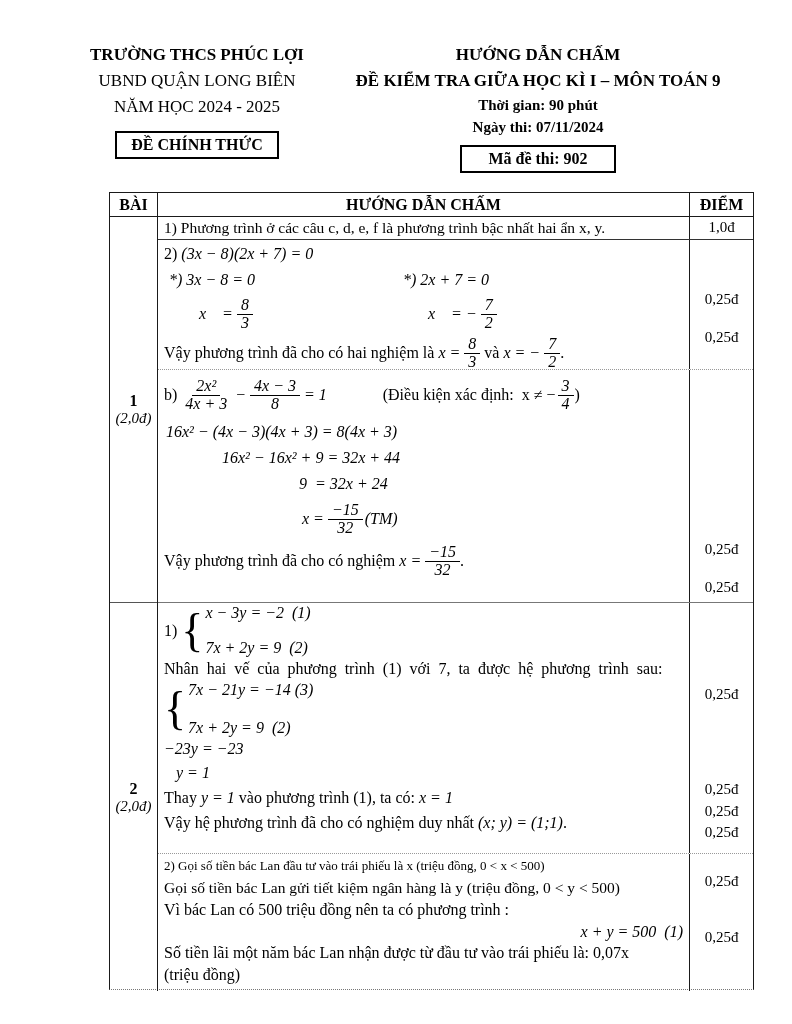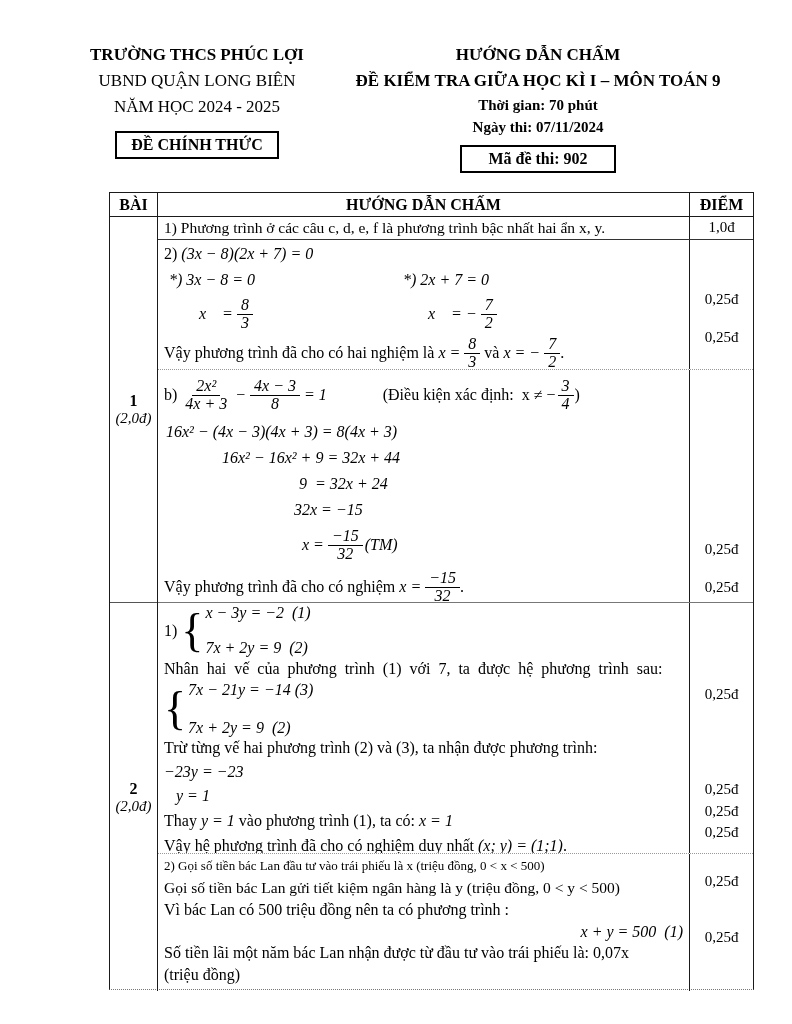--- a/index.html
+++ b/index.html
@@ -66,21 +66,21 @@
 <div class="hdr">
   <div class="hdr-left">
     <div class="h-line bold">TRƯỜNG THCS PHÚC LỢI</div>
     <div class="h-line">UBND QUẬN LONG BIÊN</div>
     <div class="h-line">NĂM HỌC 2024 - 2025</div>
     <div class="h-box">ĐỀ CHÍNH THỨC</div>
   </div>
   <div class="hdr-right">
     <div class="h-line bold">HƯỚNG DẪN CHẤM</div>
     <div class="h-line bold">ĐỀ KIỂM TRA GIỮA HỌC KÌ I – MÔN TOÁN 9</div>
-    <div class="h-line bold sm">Thời gian: 70 phút</div>
+    <div class="h-line bold sm">Thời gian: 90 phút</div>
     <div class="h-line bold sm">Ngày thi: 07/11/2024</div>
     <div class="h-box">Mã đề thi: 902</div>
   </div>
 </div>
 
 <div class="tbl">
   <div class="thead">
     <div class="th c-bai">BÀI</div>
     <div class="th c-guide">HƯỚNG DẪN CHẤM</div>
     <div class="th c-diem">ĐIỂM</div>
@@ -188,23 +188,20 @@
           </div>
           <div class="ln" style="min-height:26px;padding-left:2px">
               <span class="m">16x² − (4x − 3)(4x + 3) = 8(4x + 3)</span>
             </div>
           <div class="ln" style="min-height:26px;padding-left:58px">
               <span class="m">16x² − 16x² + 9 = 32x + 44</span>
             </div>
           <div class="ln" style="min-height:26px;padding-left:135px">
               <span class="m">9  = 32x + 24</span>
             </div>
-          <div class="ln" style="min-height:26px;padding-left:130px">
-              <span class="m">32x = −15</span>
-            </div>
           <div class="ln" style="min-height:44px;padding-left:138px">
             <span class="m">x =</span>
             <span class="frac">
                 <span class="num">−15</span>
                 <span class="den">32</span>
               </span>
             <span class="m" style="margin-left:-2px">(TM)</span>
           </div>
           <div class="ln" style="min-height:40px">
             <span class="rm">Vậy phương trình đã cho có nghiệm</span>
@@ -237,21 +234,20 @@
           <div class="txt just rm" style="min-height:24px">Nhân hai vế của phương trình (1) với 7, ta được hệ phương trình sau:</div>
           <div class="ln" style="min-height:52px">
             <span class="sys">
               <span class="brace">{</span>
               <span class="sl" style="gap:20px">
                 <span class="m">7x − 21y = −14 (3)</span>
                 <span class="m">7x + 2y = 9  (2)</span>
               </span>
             </span>
           </div>
-          <div class="txt rm" style="min-height:23px">Trừ từng vế hai phương trình (2) và (3), ta nhận được phương trình:</div>
           <div class="ln" style="min-height:23px">
               <span class="m">−23y = −23</span>
             </div>
           <div class="ln" style="min-height:26px;padding-left:12px">
               <span class="m">y = 1</span>
             </div>
           <div class="ln" style="min-height:24px">
             <span class="rm">Thay</span>
             <span class="m">y = 1</span>
             <span class="rm">vào phương trình (1), ta có:</span>

